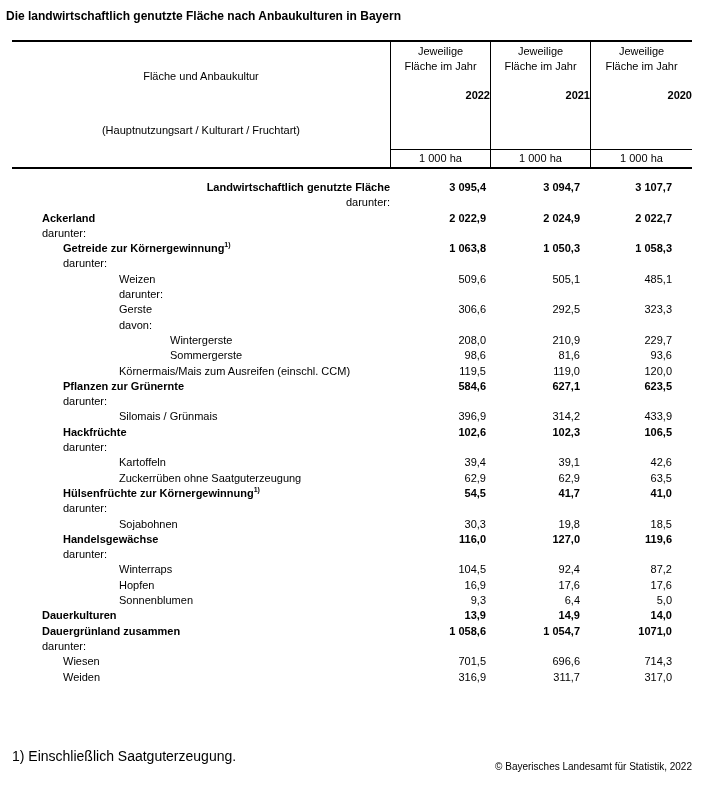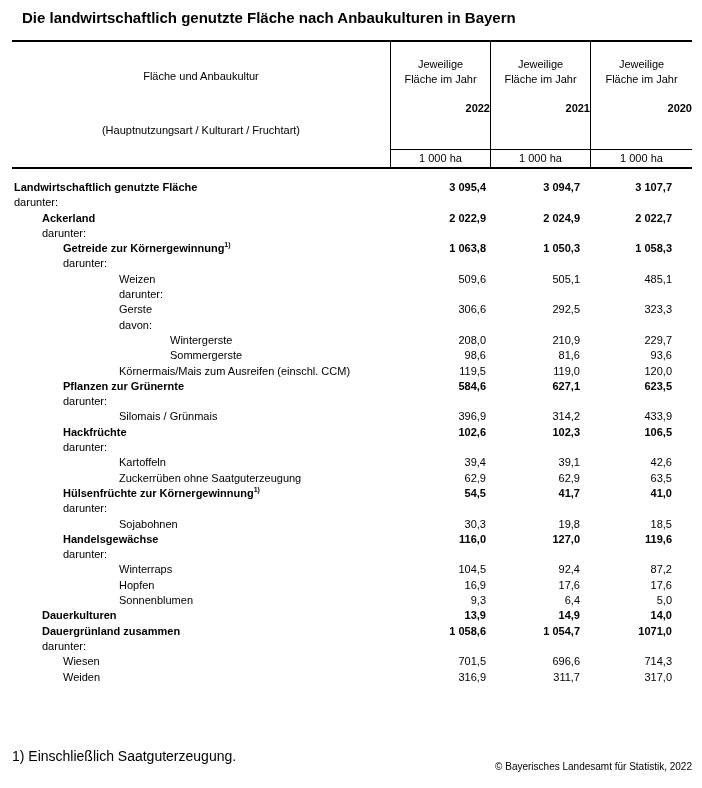--- a/index.html
+++ b/index.html
@@ -2,59 +2,59 @@
 <html><head>
 <meta charset="utf-8">
 <style>
   html,body { margin:0; padding:0; background:#fff; }
   .page {
     position:relative; width:702px; height:788px; background:#ffffff;
     font-family:"Liberation Sans", sans-serif; font-size:11px; color:#000;
     overflow:hidden;
   }
   .title {
-    position:absolute; left:22px; top:9px;
-    font-weight:bold; font-size:15px; letter-spacing:0;text-align:right;
+    position:absolute; left:6px; top:9px;
+    font-weight:bold; font-size:12px; letter-spacing:0;text-align:right;
   }
   .tablewrap { position:absolute; left:12px; top:40px; width:680px; }
 
   
   .thead {
     display:grid;
     grid-template-columns:378px 100px 100px 102px;
     grid-template-rows:107px 18px;
     border-top:2px solid #000;
     border-bottom:2px solid #000;
   }
   .hlabel {
     grid-column:1; grid-row:1 / span 2;
     text-align:center;
   }
   .hlabel .l1 { margin-top:28px; }
   .hlabel .l2 { margin-top:42px; }
   .hcap {
     border-left:1px solid #000; grid-row:1;
-    text-align:center; padding-top:15px; line-height:15px;
+    text-align:center; padding-top:2px; line-height:15px;
   }
   .hcap .year { font-weight:bold; margin-top:14px;text-align:right; }
   .hunit {
     grid-row:2; border-left:1px solid #000; border-top:1px solid #000;
     text-align:center; line-height:17px;
   }
   .hunit-label { grid-row:2; grid-column:1; }
 
   
   .tbody { padding-top:11px; }
   .row {
     display:grid; grid-template-columns:378px 100px 100px 102px;
     height:15.3px; line-height:15.3px; white-space:nowrap;
   }
   .row.bold { font-weight:bold; }
   .rlabel { overflow:visible; }
-  .i0 { padding-left:2px; }
+  .i0 { padding-left:2px;text-align:right; }
   .i1 { padding-left:30px; }
   .i2 { padding-left:51px; }
   .i3 { padding-left:107px; }
   .i4 { padding-left:158px; }
   .val { text-align:right; }
   .val.c1 { padding-right:4px; }
   .val.c2 { padding-right:10px; }
   .val.c3 { padding-right:20px; }
   sup { font-size:7px; line-height:0; vertical-align:super; }
 

